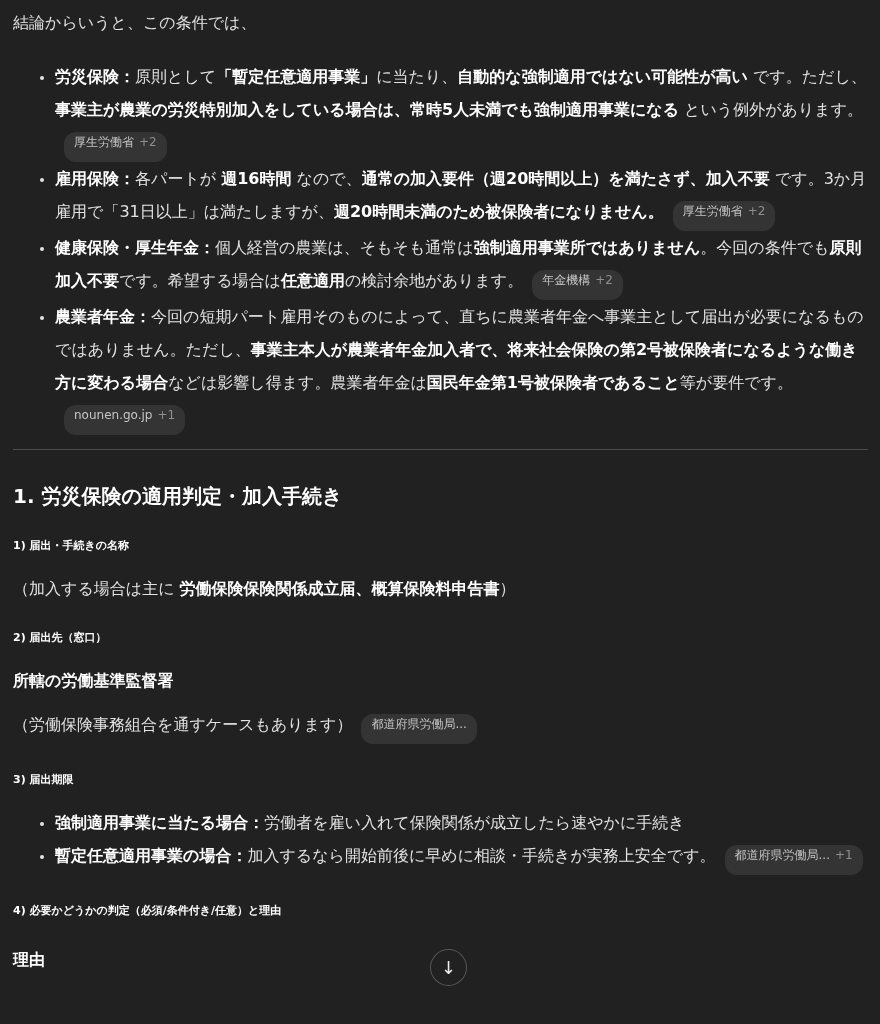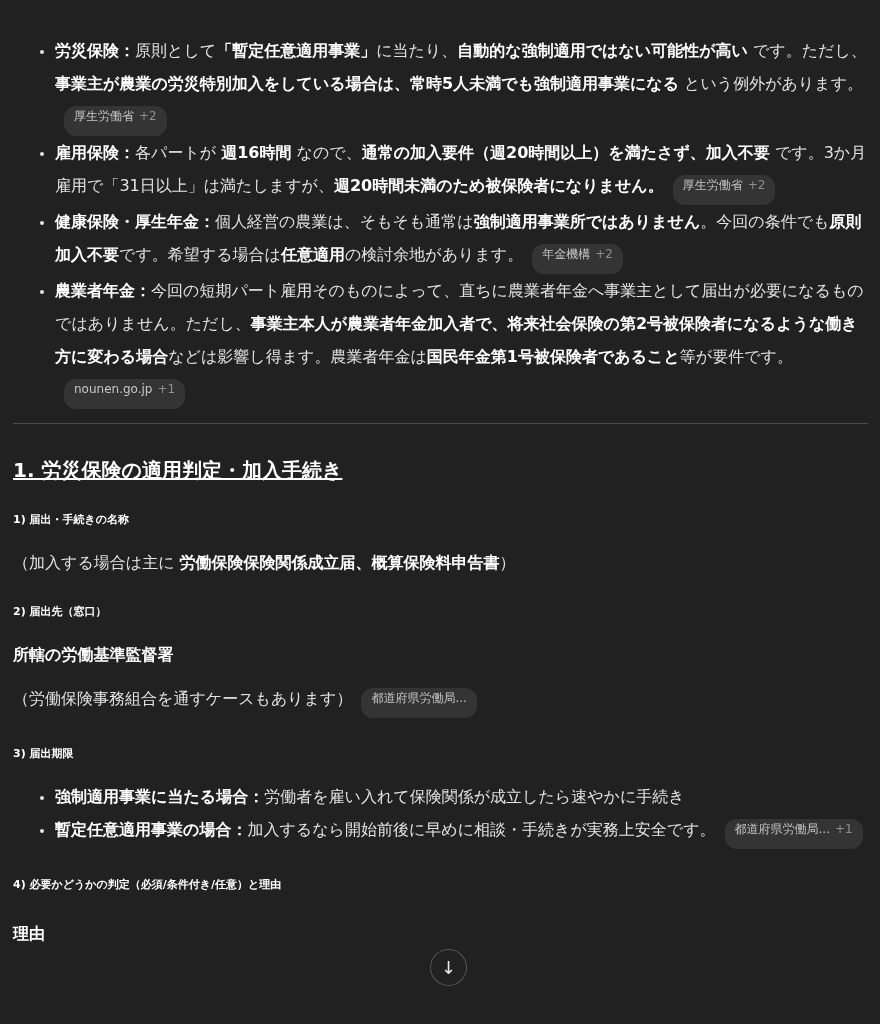--- a/index.html
+++ b/index.html
@@ -46,21 +46,20 @@
     border-top: 1px solid #4d4d4d;
     margin-top: 14px;
   }
 
   h2.section-heading {
     margin-top: 32px;
     font-size: 20px;
     line-height: 28px;
     color: #ffffff;
     font-weight: 700;
-    text-decoration: underline;
   }
   .section-body h3 {
     margin-top: 24px;
     font-size: 11px;
     line-height: 24px;
     color: #ffffff;
     font-weight: 700;
   }
   .section-body p { margin-top: 18px; line-height: 26px; }
   .section-body p.tight { margin-top: 18px; }
@@ -87,20 +86,21 @@
     line-height: 35px;
     text-align: center;
     cursor: pointer;
     user-select: none;
   }
 </style>
 </head>
 <body>
 
 <div>
+  <p class="intro">結論からいうと、この条件では、</p>
 
   <ul class="summary-list">
       <li><strong>労災保険：</strong><span>原則として</span><strong>「暫定任意適用事業」</strong><span>に当たり、</span><strong>自動的な強制適用ではない可能性が高い</strong><span> です。ただし、</span><strong>事業主が農業の労災特別加入をしている場合は、常時5人未満でも強制適用事業になる</strong><span> という例外があります。</span><span class="badge"><span class="bl">厚生労働省</span><span class="bp">+2</span></span></li>
       <li><strong>雇用保険：</strong><span>各パートが </span><strong>週16時間</strong><span> なので、</span><strong>通常の加入要件（週20時間以上）を満たさず、加入不要</strong><span> です。3か月雇用で「31日以上」は満たしますが、</span><strong>週20時間未満のため被保険者になりません。</strong><span class="badge"><span class="bl">厚生労働省</span><span class="bp">+2</span></span></li>
       <li><strong>健康保険・厚生年金：</strong><span>個人経営の農業は、そもそも通常は</span><strong>強制適用事業所ではありません</strong><span>。今回の条件でも</span><strong>原則加入不要</strong><span>です。希望する場合は</span><strong>任意適用</strong><span>の検討余地があります。</span><span class="badge"><span class="bl">年金機構</span><span class="bp">+2</span></span></li>
       <li><strong>農業者年金：</strong><span>今回の短期パート雇用そのものによって、直ちに農業者年金へ事業主として届出が必要になるものではありません。ただし、</span><strong>事業主本人が農業者年金加入者で、将来社会保険の第2号被保険者になるような働き方に変わる場合</strong><span>などは影響し得ます。農業者年金は</span><strong>国民年金第1号被保険者であること</strong><span>等が要件です。</span><span class="badge"><span class="bl">nounen.go.jp</span><span class="bp">+1</span></span></li>
     </ul>
 
   <hr class="divider">
 

